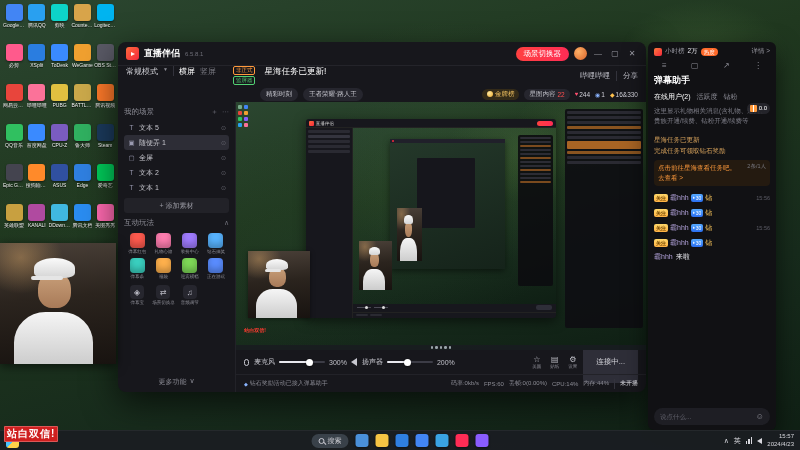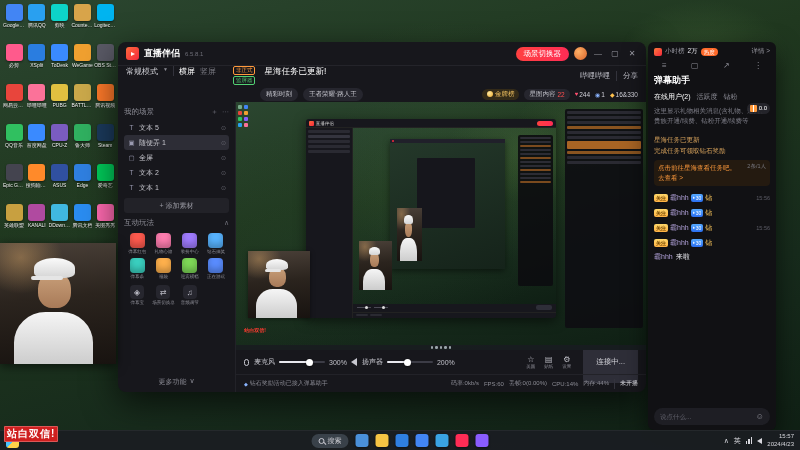--- a/index.html
+++ b/index.html
@@ -117,21 +117,21 @@
 .audio-row{height:24px;display:flex;align-items:center;gap:4px;padding:0 8px;font-size:7px;color:#c0c0c8}
 .ic-mic{width:5px;height:7px;border:1px solid #c8c8d0;border-radius:3px;margin-right:1px}
 .ic-spk{width:0;height:0;border-top:4px solid transparent;border-bottom:4px solid transparent;border-right:6px solid #c8c8d0;margin-right:1px}
 .slider{width:46px;height:2px;background:#3c3c46;border-radius:1px;position:relative;cursor:pointer}
 .slider .fill{position:absolute;left:0;top:0;height:100%;background:#e8e8ee;border-radius:1px}
 .slider .knob{position:absolute;top:-2.5px;width:7px;height:7px;border-radius:50%;background:#fff;box-shadow:0 1px 2px rgba(0,0,0,.5)}
 .audio-tools{display:flex;gap:9px;margin-left:auto;align-items:center}
 .atool{display:flex;flex-direction:column;align-items:center;cursor:pointer;color:#c0c0c8}
 .ag{font-size:8px;line-height:9px}
 .al{font-size:4.5px;color:#8a8a93}
-.connect-btn{background:#2e2e38;color:#d8d8de;font-size:7.5px;padding:16px 13px;border-radius:4px;margin-left:8px;cursor:pointer}
+.connect-btn{background:#2e2e38;color:#d8d8de;font-size:7.5px;padding:16px 13px;border-radius:4px;margin-left:2px;cursor:pointer}
 .status-row{height:18px;display:flex;align-items:center;gap:5px;padding:0 8px;border-top:1px solid #222228;font-size:6px;color:#8a8a93}
 .status-left{display:flex;align-items:center;gap:2px}
 .diam{color:#8ab4ff;font-size:5px}
 .status-right{margin-left:auto;display:flex;gap:5px;align-items:center}
 .live-state{color:#e8e8ee}
 
 .chat{position:absolute;left:648px;top:42px;width:128px;height:388px;background:#111114;border-radius:6px;z-index:4;display:flex;flex-direction:column;padding:5px 6px;box-shadow:0 8px 24px rgba(0,0,0,.6)}
 .chat-top{display:flex;align-items:center;gap:3px;font-size:6.5px;color:#9a9aa3}
 .rank-ic{width:8px;height:8px;border-radius:2px;background:linear-gradient(135deg,#ff7a3c,#f3283c)}
 .rank-val{color:#e8e8ee}

